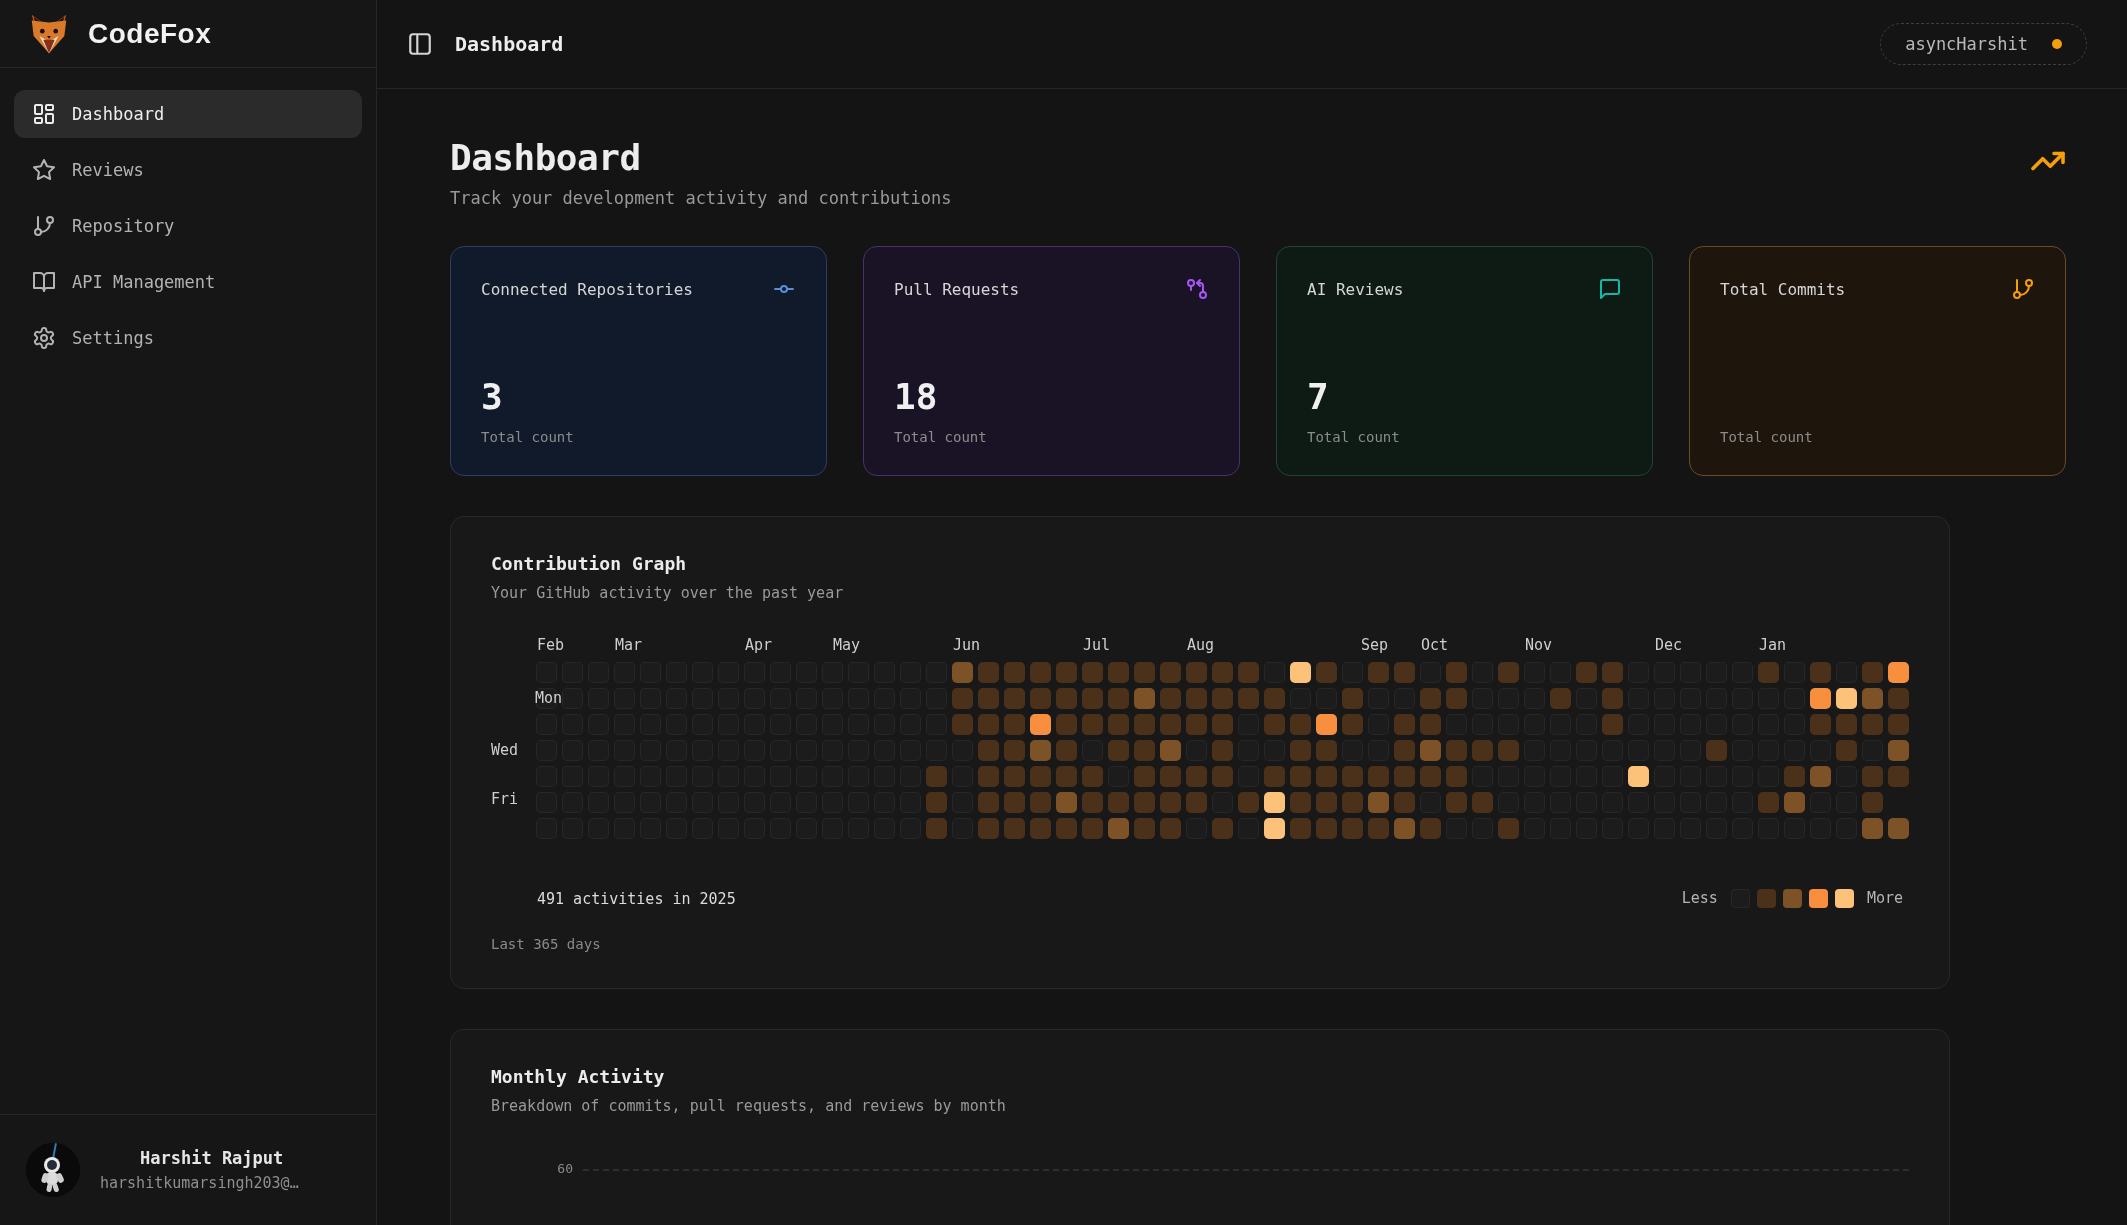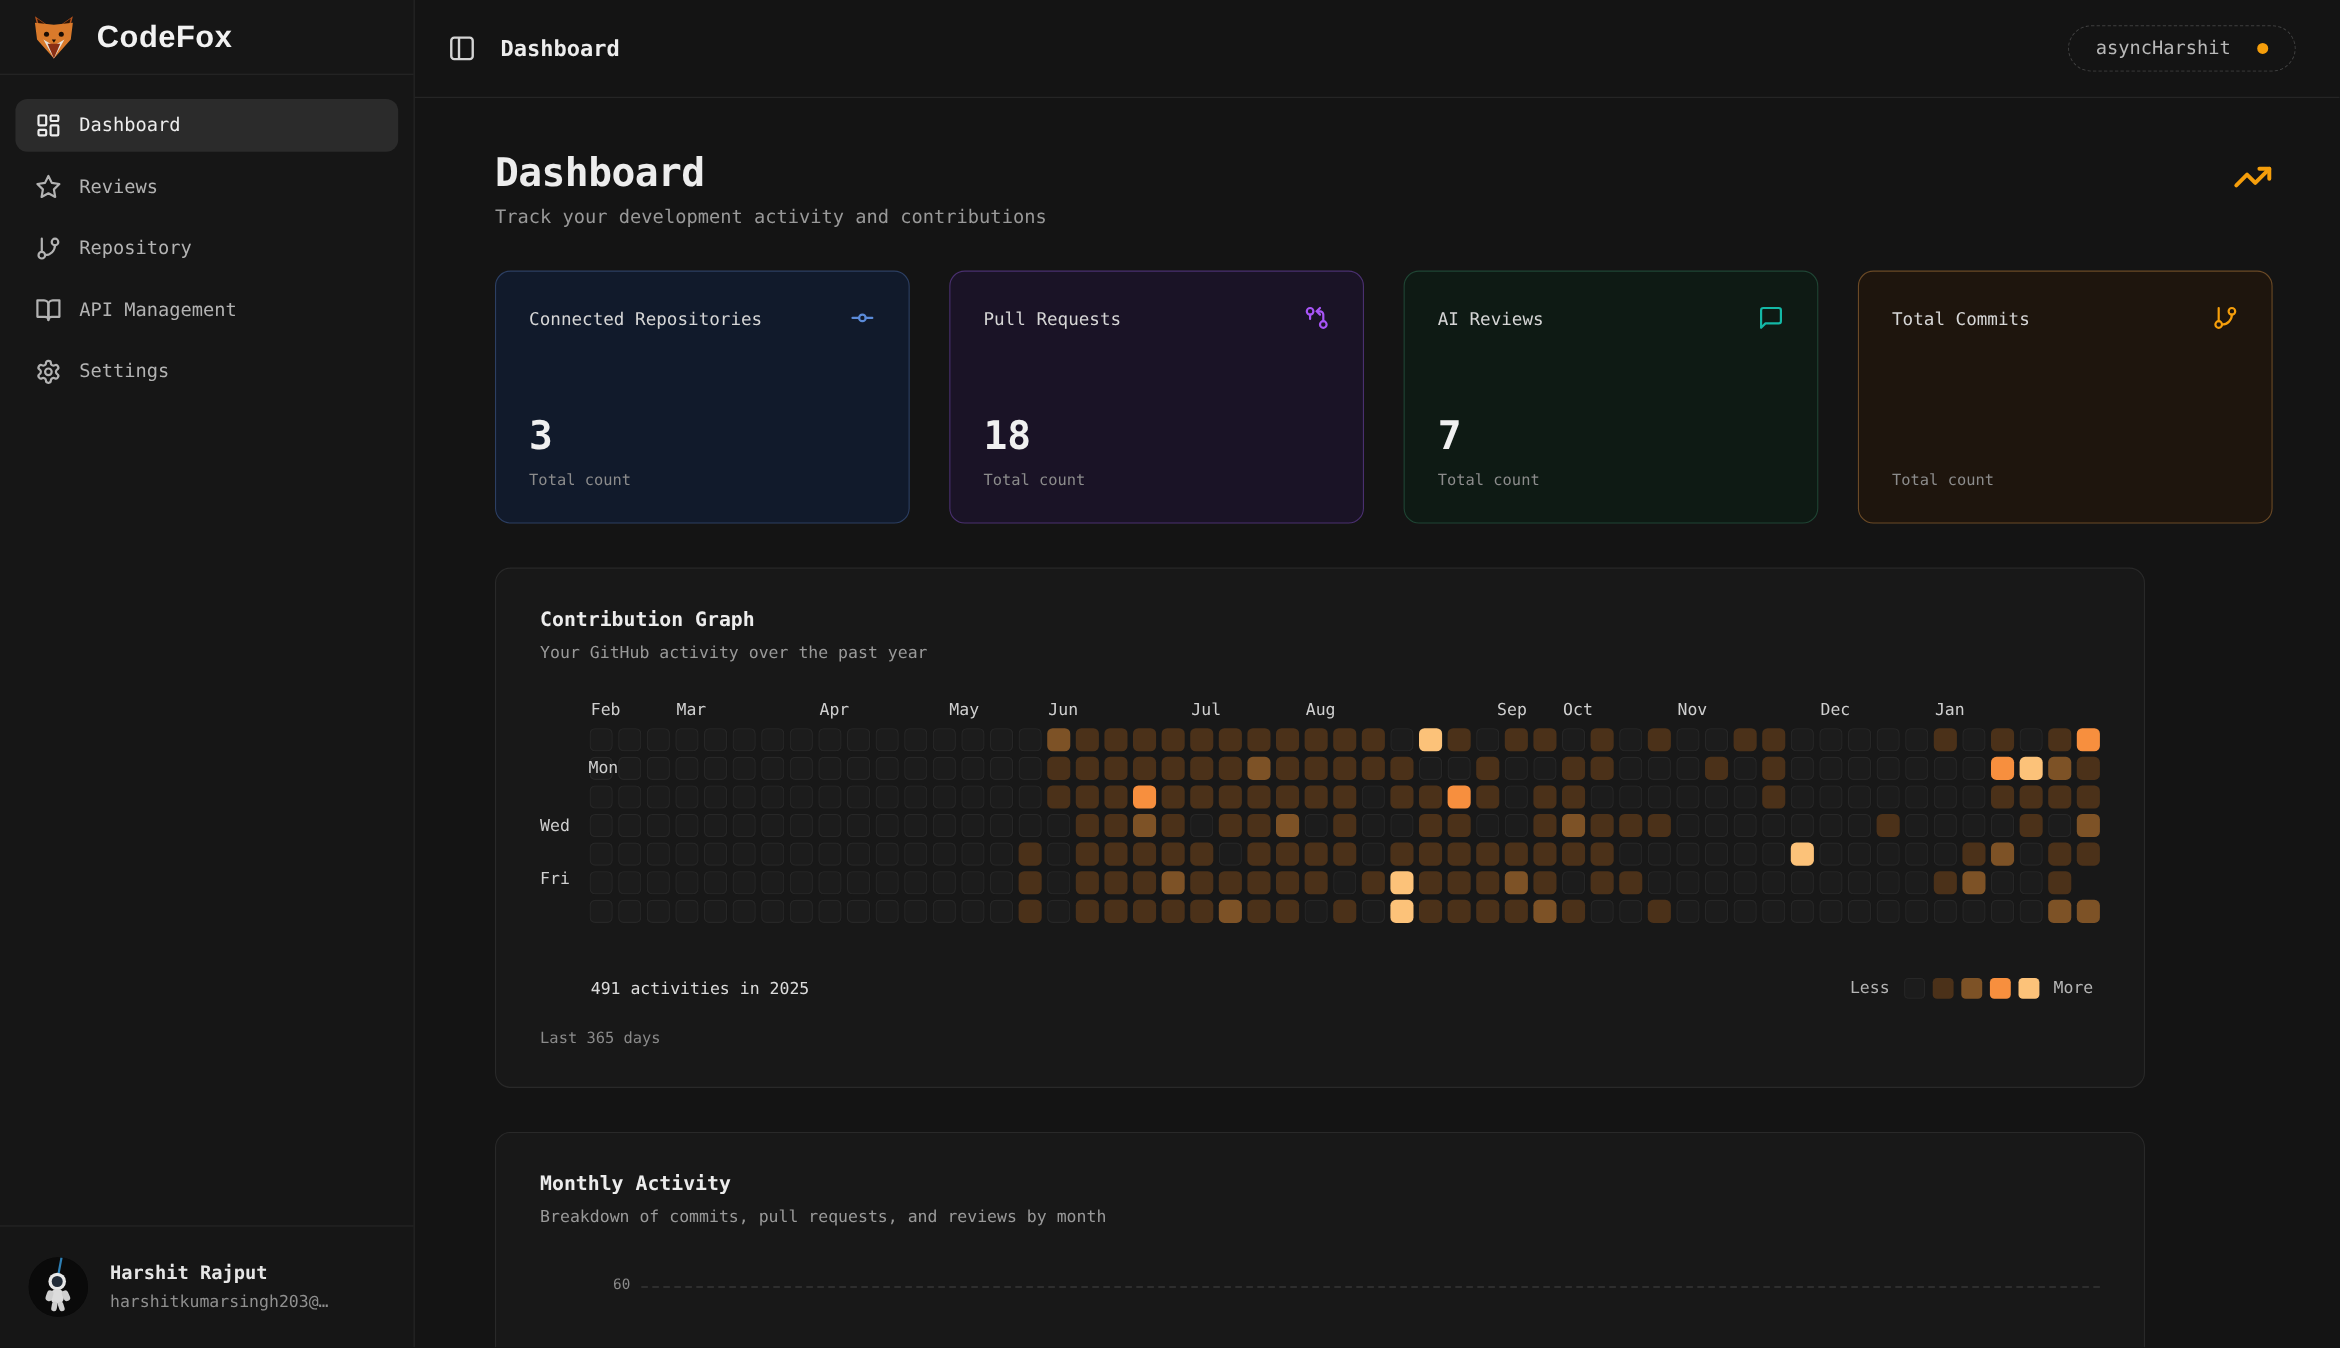--- a/index.html
+++ b/index.html
@@ -16,21 +16,21 @@
   .logo-img { width:46px; height:46px; }
   .logo-text { font-family:"Liberation Sans","DejaVu Sans",sans-serif; font-weight:bold; font-size:28px; color:#f2f2f2; letter-spacing:.5px; }
   .nav { padding:22px 14px; display:flex; flex-direction:column; gap:8px; }
   .nav-item { display:flex; align-items:center; gap:16px; height:48px; padding:0 18px; border-radius:11px; font-size:17px; color:#b3b3b3; cursor:pointer; }
   .nav-item.active { background:#2b2b2b; color:#ededed; }
   .nav-item .nicon { width:24px; height:24px; display:flex; align-items:center; }
   .nav-item .nicon svg { width:24px; height:24px; }
   .side-spacer { flex:1; }
   .user-box { border-top:1px solid #272727; padding:28px 26px; display:flex; align-items:center; gap:20px; }
   .avatar { width:54px; height:54px; border-radius:50%; background:#0a0a0a; overflow:hidden; flex:none; display:flex; align-items:center; justify-content:center; }
-  .user-name { font-size:17px; font-weight:bold; color:#e6e6e6; }
+  .user-name { font-size:17px; font-weight:bold; color:#e6e6e6;margin-left:40px; }
   .user-email { font-size:15px; color:#8f8f8f; margin-top:6px; }
   
   .right-col { flex:1; display:flex; flex-direction:column; min-width:0; }
   .topbar { height:89px; min-height:89px; border-bottom:1px solid #272727; display:flex; align-items:center; padding:0 40px 0 30px; }
   .panel-icon { width:26px; height:26px; color:#d4d4d4; cursor:pointer; }
   .topbar-title { font-size:20px; font-weight:bold; color:#ededed; margin-left:22px; }
   .topbar-spacer { flex:1; }
   .user-badge { display:flex; align-items:center; gap:24px; border:1px dashed #3f3f3f; border-radius:999px; padding:10px 24px; color:#b9b9b9; font-size:17px; cursor:pointer; }
   .badge-dot { width:10px; height:10px; border-radius:50%; background:#f59e0b; }
   
@@ -250,21 +250,21 @@
       </div>
 
     <section class="panel-card">
       <div class="card-title">Contribution Graph</div>
       <div class="card-sub">Your GitHub activity over the past year</div>
       <div class="graph-wrap">
         <div class="months-row" id="months-row">
             <span class="month-label" style="left: 0px;">Feb</span>
             <span class="month-label" style="left: 78px;">Mar</span>
             <span class="month-label" style="left: 208px;">Apr</span>
-            <span class="month-label" style="left: 326px;">May</span>
+            <span class="month-label" style="left: 296px;">May</span>
             <span class="month-label" style="left: 416px;">Jun</span>
             <span class="month-label" style="left: 546px;">Jul</span>
             <span class="month-label" style="left: 650px;">Aug</span>
             <span class="month-label" style="left: 824px;">Sep</span>
             <span class="month-label" style="left: 884px;">Oct</span>
             <span class="month-label" style="left: 988px;">Nov</span>
             <span class="month-label" style="left: 1118px;">Dec</span>
             <span class="month-label" style="left: 1222px;">Jan</span>
           </div>
         <div class="graph-body">

